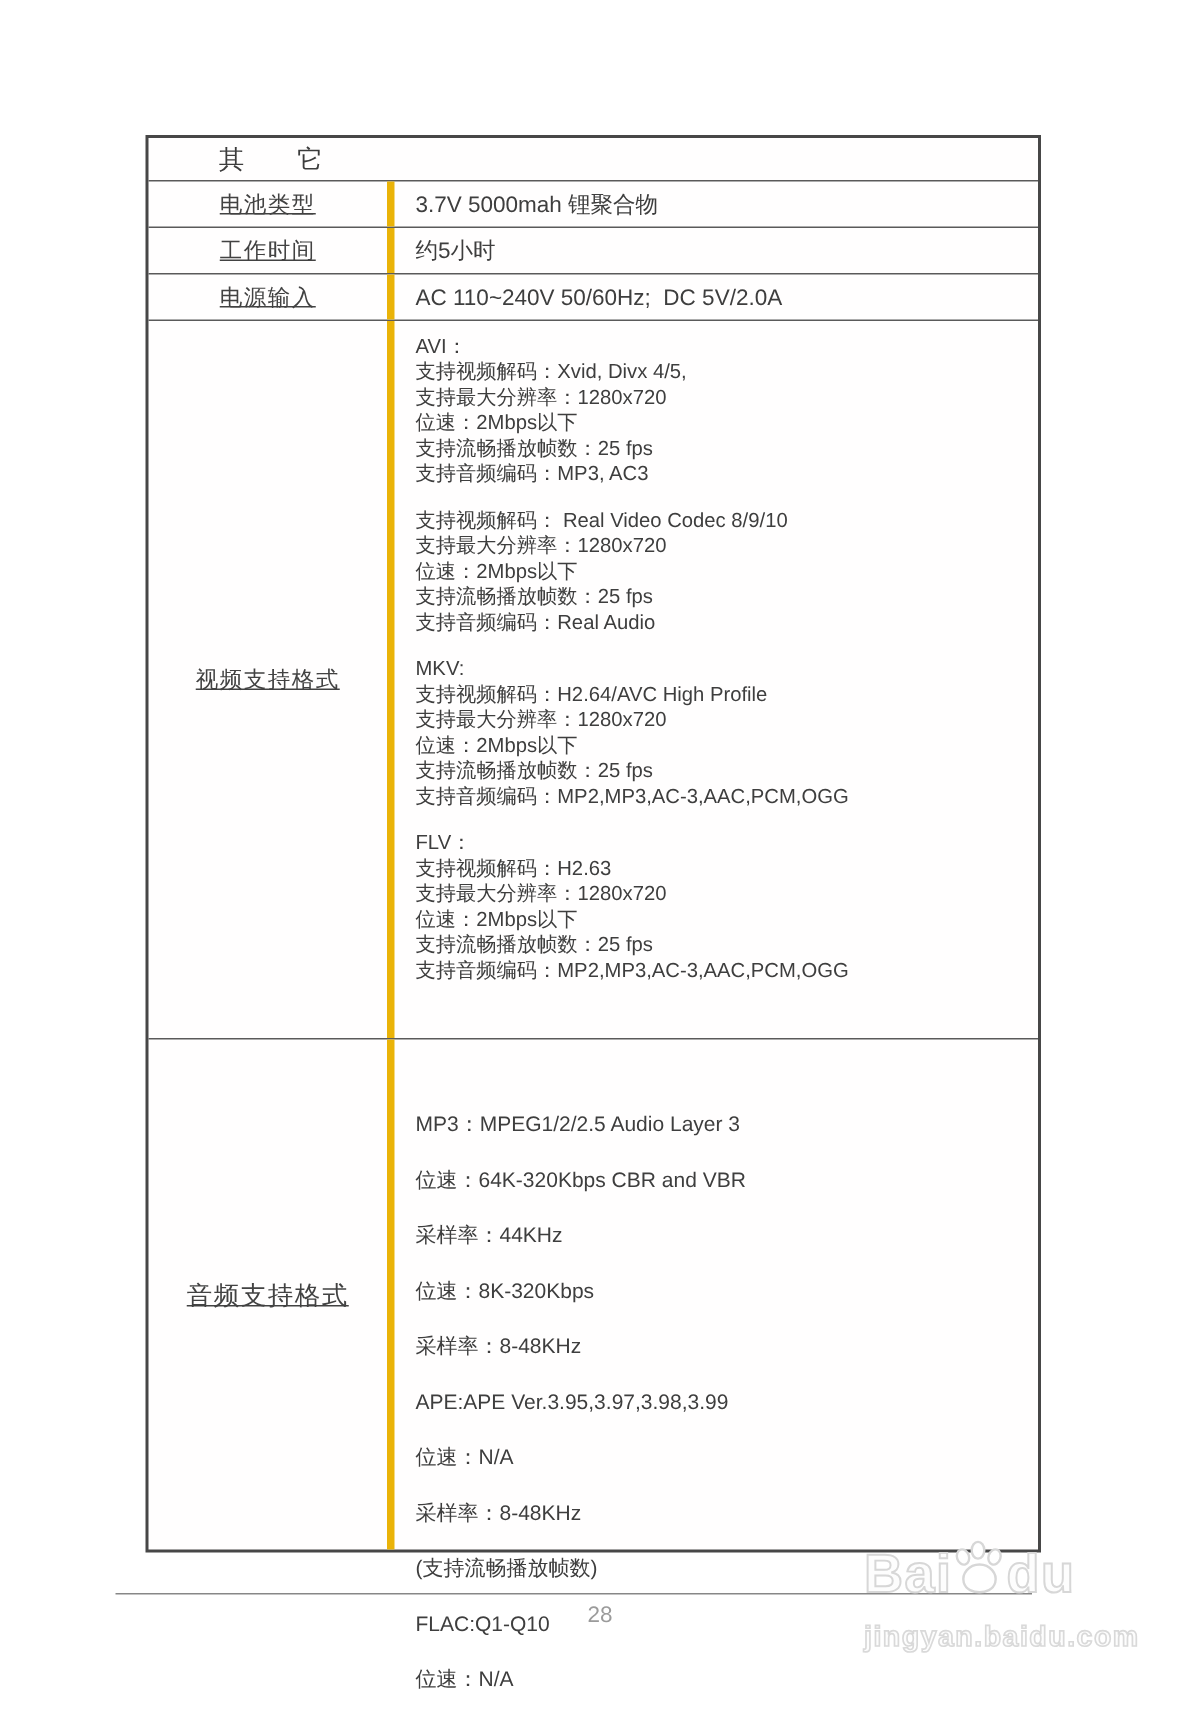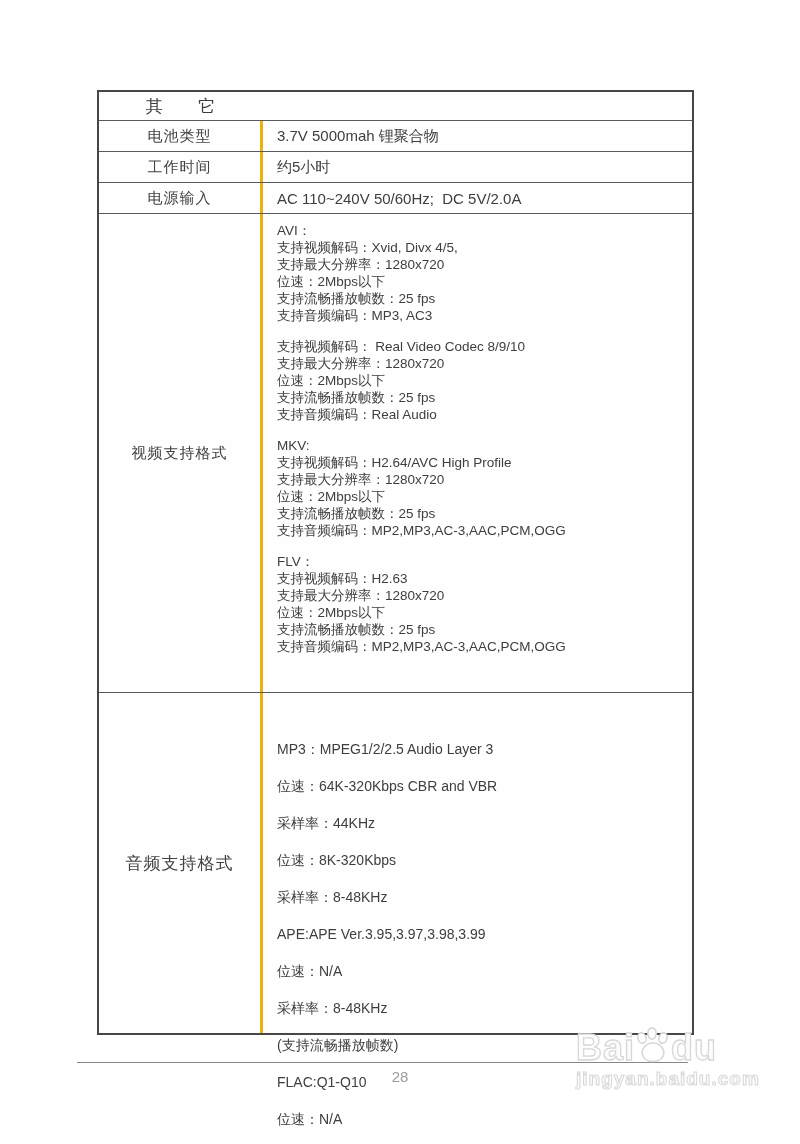--- a/index.html
+++ b/index.html
@@ -28,23 +28,24 @@
   .header-label {
     width: 164px; text-align: center;
     font-size: 17px; white-space: pre; letter-spacing: 1px;
     color: #3c3c3c;
   }
 
   .row-simple { height: 31px; }
   .cell-label {
     width: 164px; flex: 0 0 164px;
     display: flex; align-items: center; justify-content: center;
-    border-right: 3px solid #eab308;
+    border-right: 5px solid #eab308;
     font-size: 15px; color: #424242;
     letter-spacing: 1px;
+    text-decoration: underline;
   }
   .cell-value {
     flex: 1; display: flex; align-items: center;
     padding-left: 14px;
     font-size: 15px; color: #3e3e3e;
     white-space: pre;
   }
 
   .row-video { height: 479px; }
   .row-audio { height: 341px; }
@@ -89,21 +90,21 @@
     display: flex; align-items: flex-end;
     font-weight: bold;
     color: #fdfdfd;
     -webkit-text-stroke: 1.3px #d7d7d7;
     text-stroke: 1.3px #d7d7d7;
   }
   .wm-latin { font-size: 36px; line-height: 36px; letter-spacing: 1px; }
   .wm-paw { margin: 0 -2px -4px -2px; }
   .wm-cjk { font-size: 31px; line-height: 34px; margin-left: 3px; letter-spacing: 2px; }
   .wm-url {
-    margin-top: 2px;
+    margin-top: 14px;
     font-size: 19px; font-weight: bold; letter-spacing: 1px;
     color: #fdfdfd;
     -webkit-text-stroke: 1.1px #d9d9d9;
     text-stroke: 1.1px #d9d9d9;
   }
 </style>
 </head>
 <body>
 
 <div class="page">

